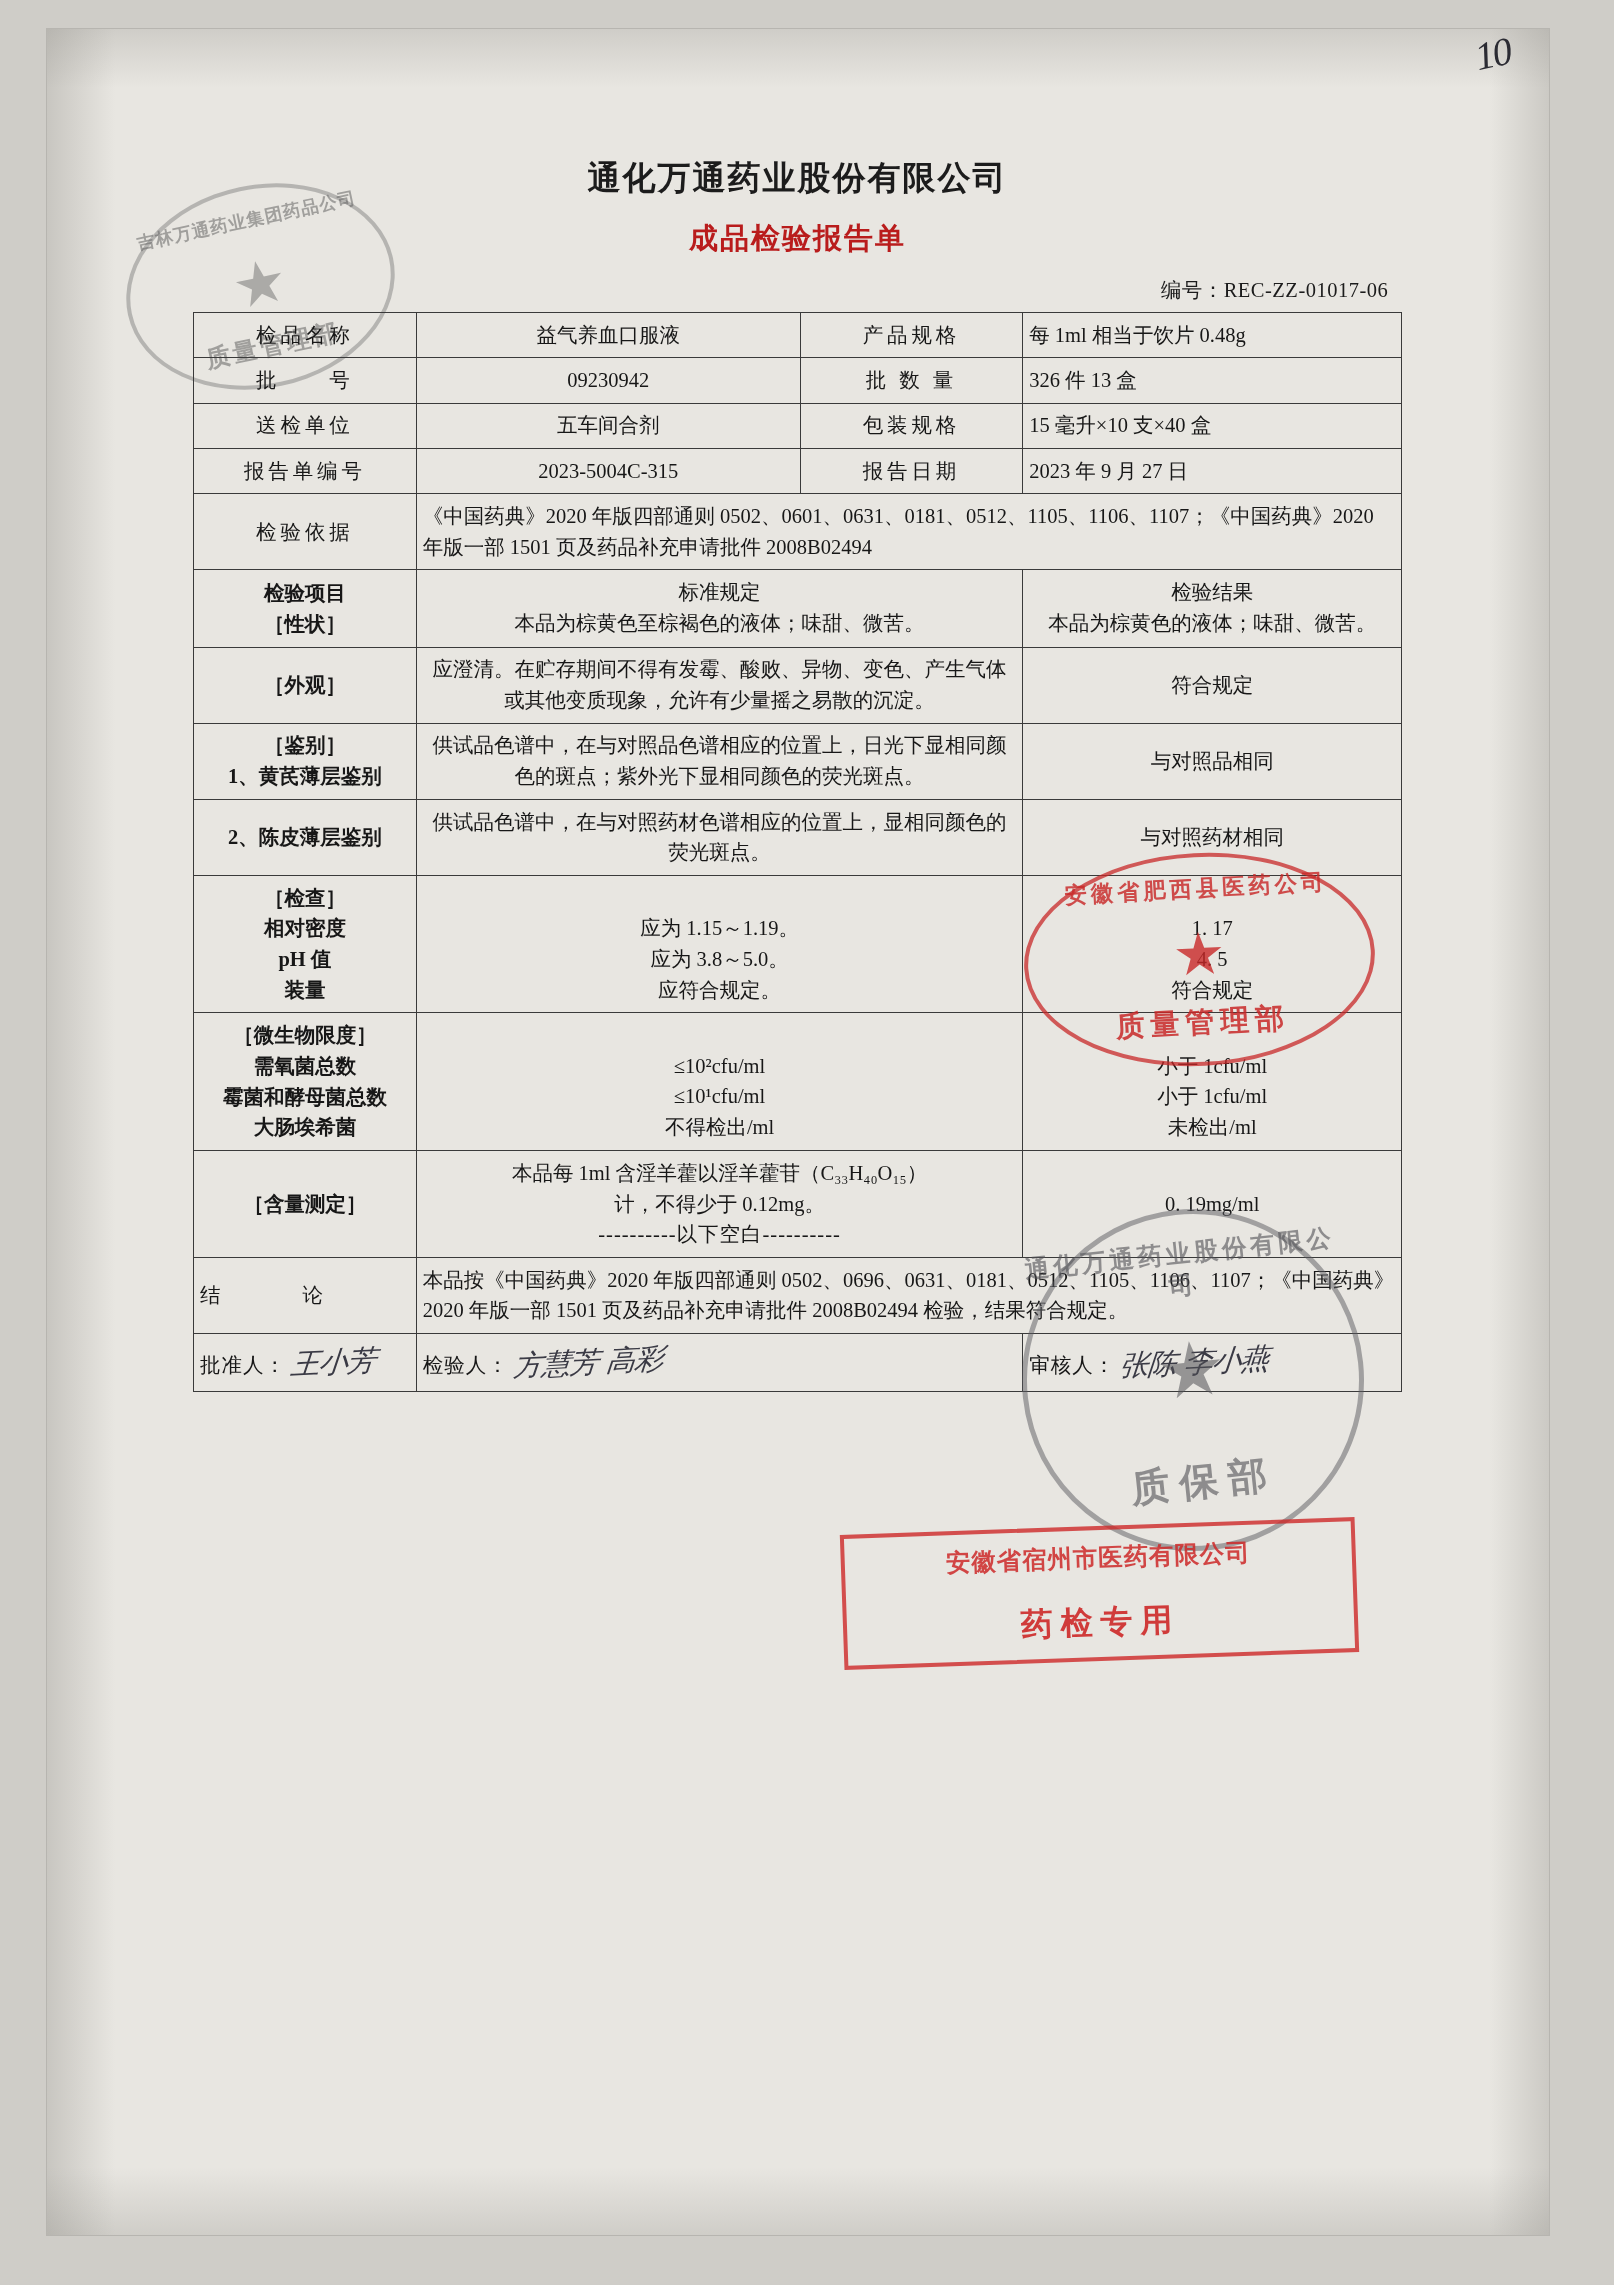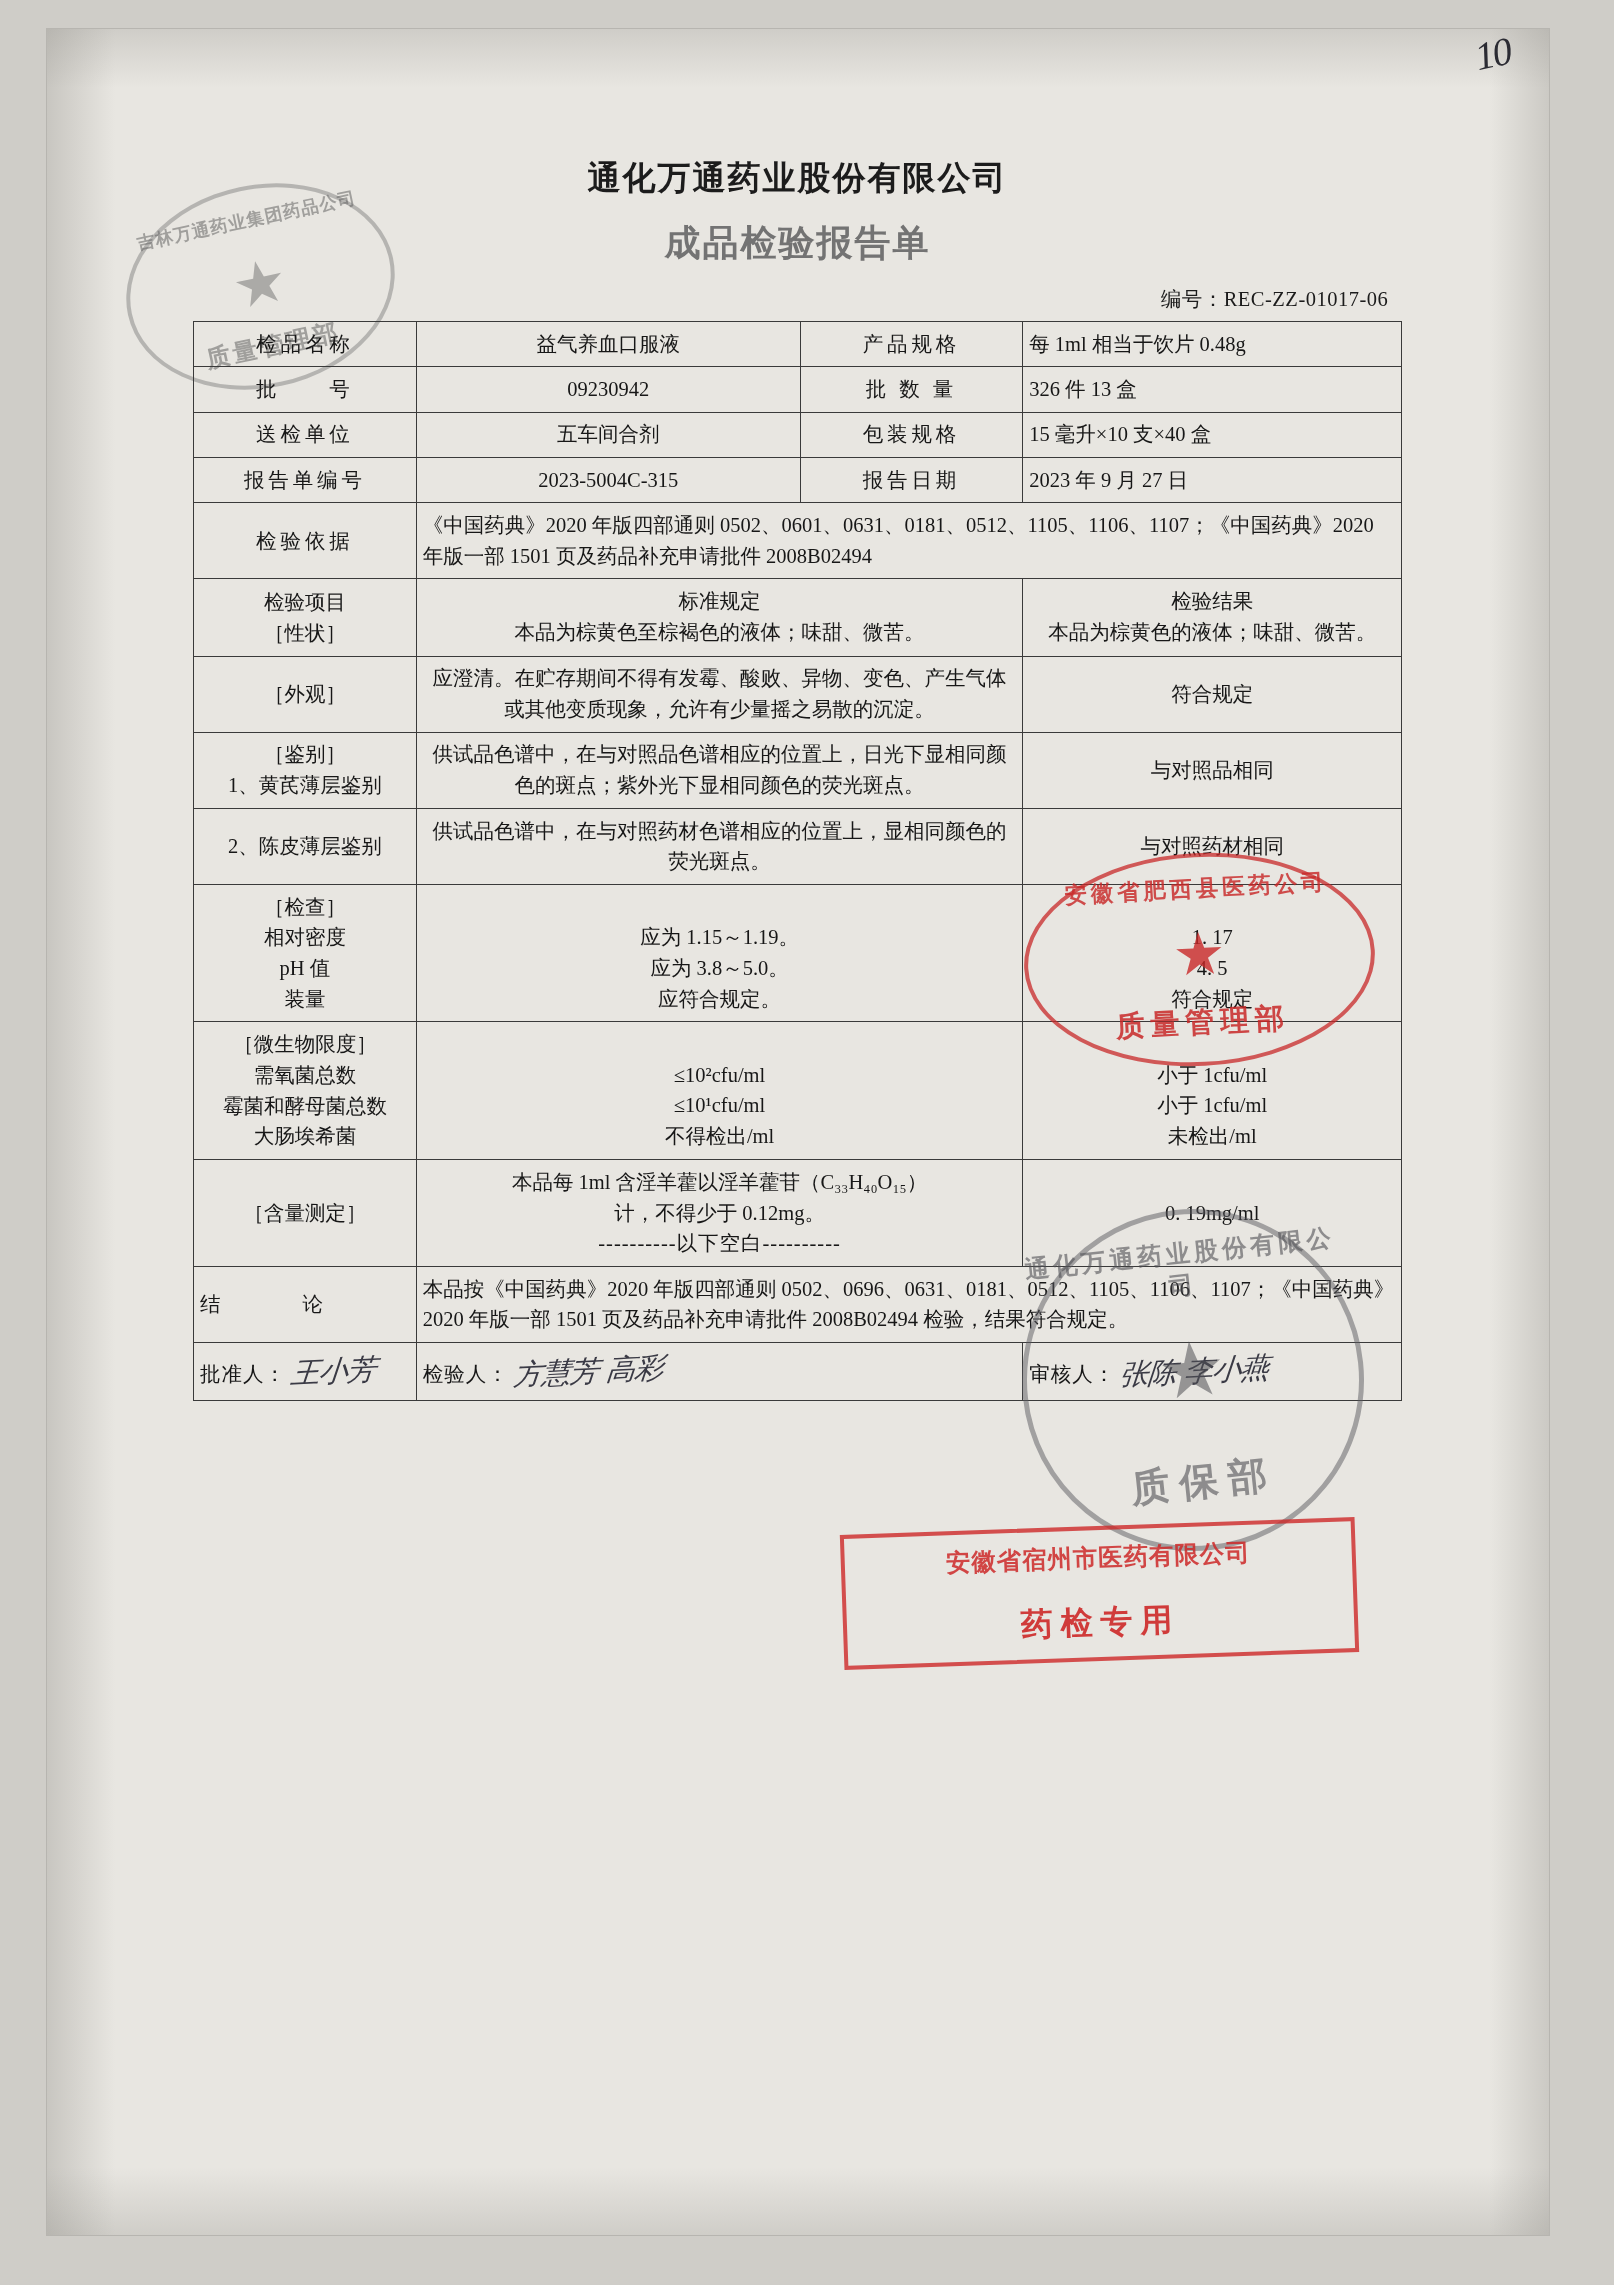--- a/index.html
+++ b/index.html
@@ -59,24 +59,24 @@
   .title {
     text-align: center;
     font-size: 33px;
     font-weight: bold;
     letter-spacing: 2px;
     color: #1c1c1c;
     margin-bottom: 17.6px;
   }
   .subtitle {
     text-align: center;
-    font-size: 36px;
+    font-size: 29px;
     font-weight: bold;
     letter-spacing: 2px;
-    color: #737373;
+    color: #b91c1c;
     margin-bottom: 17.6px;
   }
   .docno {
     text-align: right;
     font-size: 20.5px;
     color: #1c1c1c;
     padding-right: 13.7px;
     margin-bottom: 7.8px;
     letter-spacing: 0.5px;
   }
@@ -96,21 +96,21 @@
   .c-label { width: 210px; text-align: center; letter-spacing: 3.9px; }
   .c-val   { width: 371px; text-align: center; }
   .c-label2{ width: 210px; text-align: center; letter-spacing: 3.9px; }
   .c-val2  { }
   .basis {
     font-size: 19.5px;
     line-height: 1.6;
     text-align: left;
     padding: 9.8px 11.7px;
   }
-  .item-col { width: 210px; text-align: center; vertical-align: top; padding-top: 9.8px; }
+  .item-col { width: 210px; text-align: center; vertical-align: top; padding-top: 9.8px; font-weight: bold; }
   .std-col  { width: 497px; text-align: center; vertical-align: top; padding-top: 9.8px; }
   .res-col  { text-align: center; vertical-align: top; padding-top: 9.8px; }
   .tight { line-height: 1.55; }
   .blockrow td { padding-top: 11.7px; padding-bottom: 11.7px; }
   .concl-label { text-align: left; letter-spacing: 13.7px; padding-left: 13.7px; }
   .concl-text { font-size: 19.5px; line-height: 1.62; text-align: left; padding: 11.7px 11.7px; }
   .sign-row td { padding: 9.8px 7.8px 25px 7.8px; font-size: 20.5px; }
   .sign-cell { position: relative; }
   .sign-label { letter-spacing: 1px; }
   .hand {

